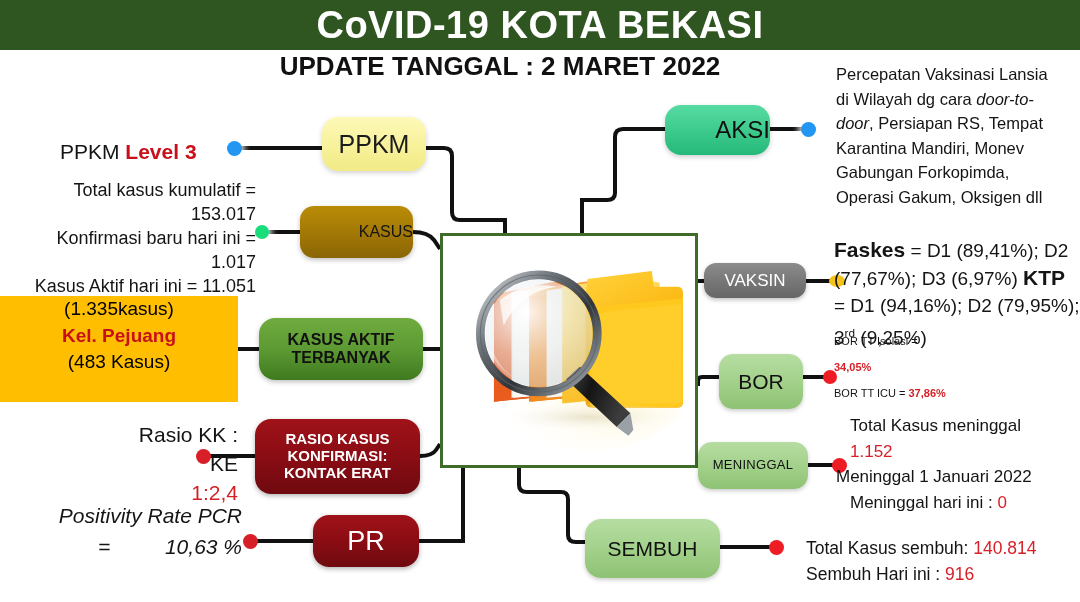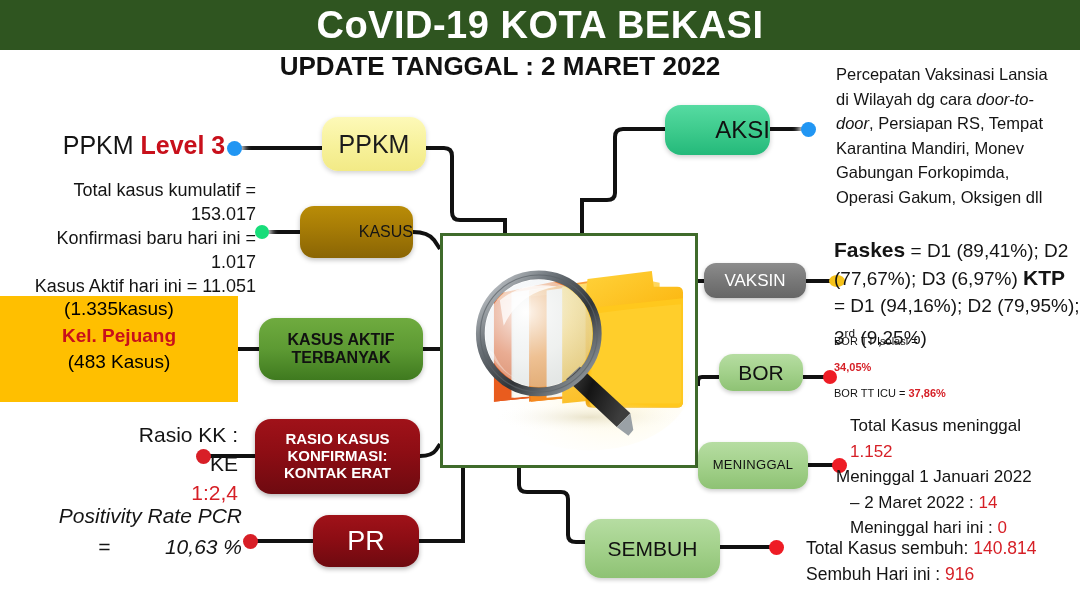--- a/index.html
+++ b/index.html
@@ -70,21 +70,21 @@
   .n-aksi{left:665px;top:105px;width:105px;height:50px;
     background:linear-gradient(180deg,#56dba2 0%,#3ecb8d 50%,#24b97a 100%);
     color:#111;font-size:24px;border-radius:16px;
     box-shadow:0 2px 5px rgba(0,0,0,.2);text-align:right;}
 
   .n-vaksin{left:704px;top:263px;width:102px;height:35px;
     background:linear-gradient(180deg,#8c8c8c 0%,#787878 50%,#666 100%);
     color:#fff;font-size:17px;border-radius:12px;
     box-shadow:0 2px 4px rgba(0,0,0,.25);}
 
-  .n-bor{left:719px;top:354px;width:84px;height:37px;
+  .n-bor{left:719px;top:354px;width:84px;height:55px;
     background:linear-gradient(180deg,#b6dda2 0%,#a3d18b 50%,#8ec274 100%);
     color:#111;font-size:21px;border-radius:14px;
     box-shadow:0 2px 4px rgba(0,0,0,.2);}
 
   .n-meninggal{left:698px;top:442px;width:110px;height:47px;
     background:linear-gradient(180deg,#b6dda2 0%,#a3d18b 50%,#8ec274 100%);
     color:#111;font-size:13px;letter-spacing:.3px;border-radius:14px;
     box-shadow:0 2px 4px rgba(0,0,0,.2);}
 
   .n-sembuh{left:585px;top:519px;width:135px;height:59px;
@@ -107,21 +107,21 @@
   .dot{position:absolute;border-radius:50%;}
   .dot.halo{box-shadow:0 0 6px 3px rgba(255,255,255,.85);}
 
   
   .txt{position:absolute;color:#141414;}
   .red{color:#d61f26;}
   .redb{color:#c8101b;}
   .bold{font-weight:bold;}
   .ital{font-style:italic;}
 
-  .t-ppkm{left:60px;top:131px;width:168px;text-align:center;font-size:25px;white-space:nowrap;}
+  .t-ppkm{left:60px;top:140px;width:168px;text-align:left;font-size:21px;white-space:nowrap;}
   .t-kasus{left:8px;top:178px;width:248px;text-align:right;font-size:18px;line-height:24px;}
   .t-kasus .wide{text-align:right;}
 
   .hlbox{
     position:absolute;left:0px;top:296px;width:238px;height:106px;
     background:#ffbf00;
   }
   .hlbox .l{display:block;text-align:center;font-size:19px;line-height:26.5px;}
 
   .t-rasio{left:40px;top:420px;width:198px;text-align:right;font-size:21px;line-height:29px;}
@@ -349,21 +349,20 @@
   <div class="txt t-bor">
     <div>BOR TT Isolasi =</div>
     <div class="red bold">34,05%</div>
     <div><span>BOR TT ICU = </span><span class="red bold">37,86%</span></div>
   </div>
 
   <div class="txt t-men">
     <div style="padding-left:14px">Total Kasus meninggal</div>
     <div style="padding-left:14px" class="red">1.152</div>
     <div>Meninggal 1 Januari 2022</div>
-    <div style="padding-left:14px"><span>– 2 Maret 2022 : </span><span class="red">14</span></div>
     <div style="padding-left:14px"><span>Meninggal hari ini : </span><span class="red">0</span></div>
   </div>
 
   <div class="txt t-sem">
     <div><span>Total Kasus sembuh: </span><span class="red">140.814</span></div>
     <div><span>Sembuh Hari ini : </span><span class="red">916</span></div>
   </div>
 
 </div>
 

